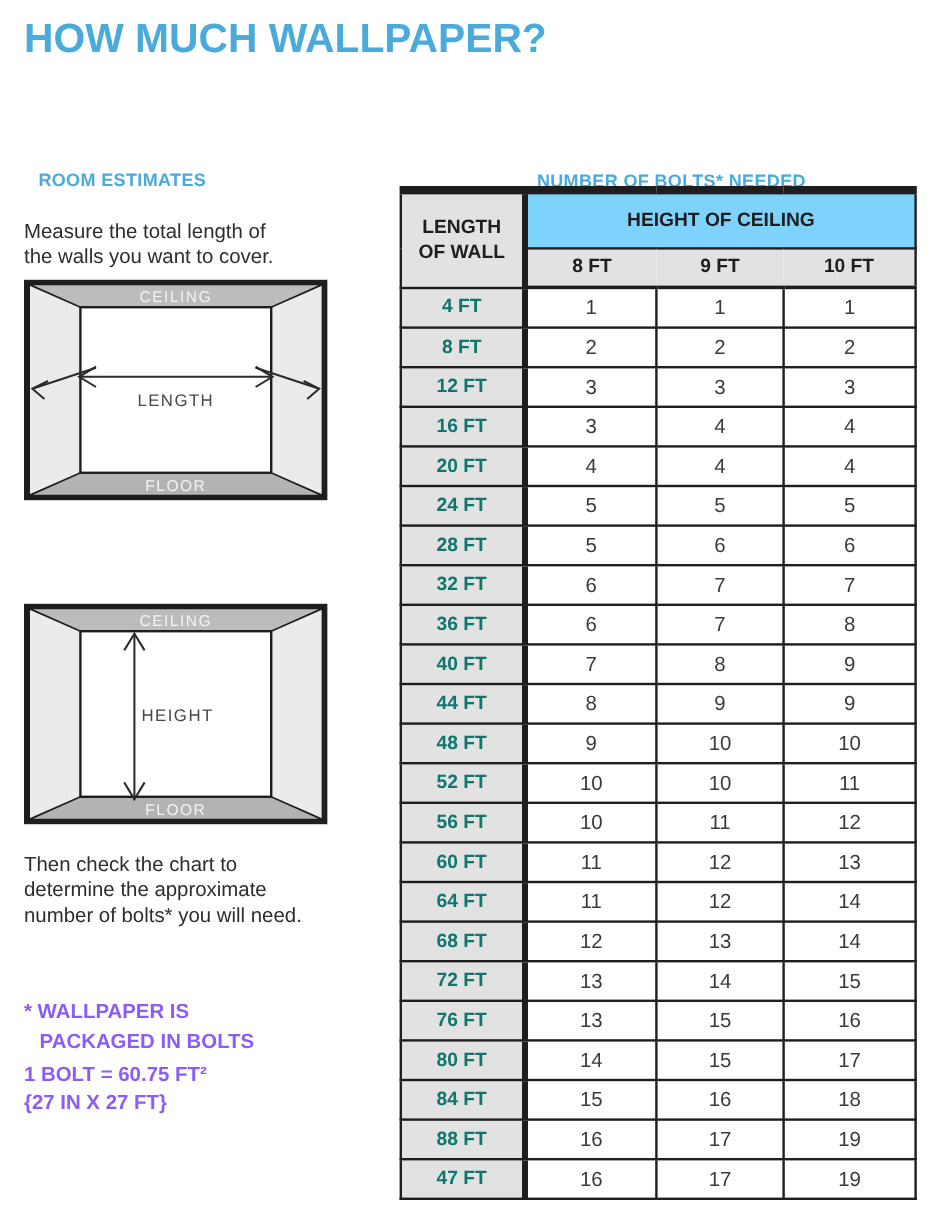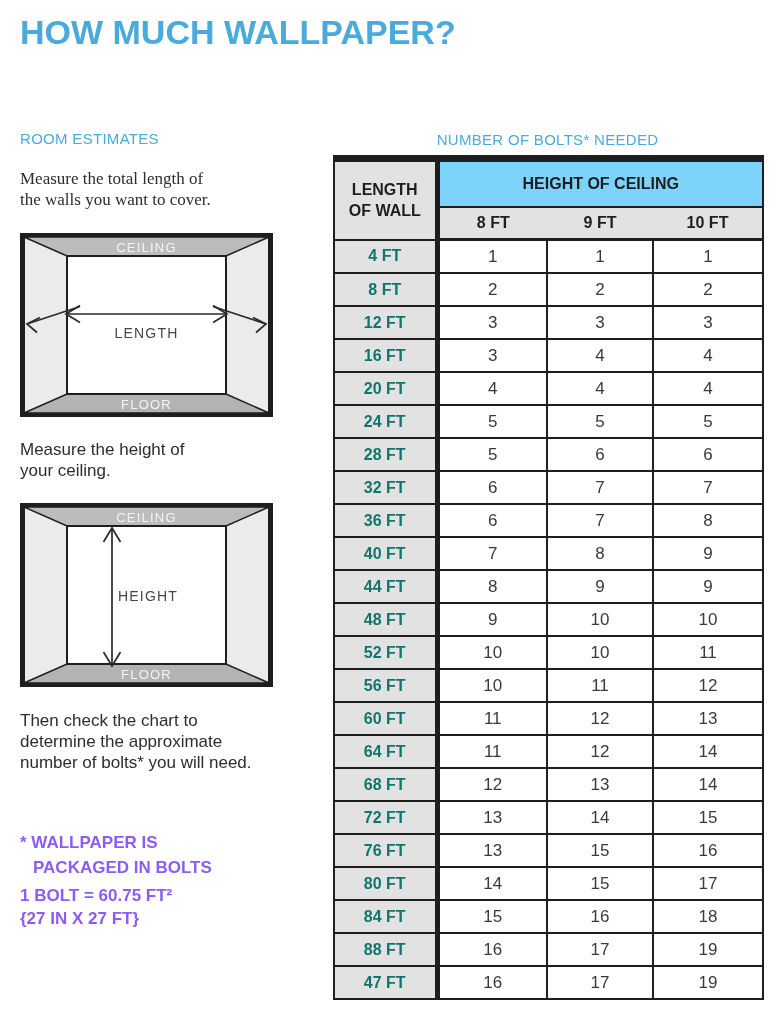--- a/index.html
+++ b/index.html
@@ -17,37 +17,37 @@
     left: 20px; top: 13px;
     font-size: 34px;
     font-weight: 700;
     color: #4baadc;
     letter-spacing: 0px;
     margin: 0;
   }
   .section-heading {
     position: absolute;
     font-size: 15px;
-    font-weight: 400;
+    font-weight: 700;
     color: #4baadc;
     letter-spacing: 0.3px;
-    margin: 0;
+    margin: 12px;
   }
   .room-heading { left: 20px; top: 130px; }
   .table-heading { left: 333px; top: 131px; width: 429px; text-align: center; }
   .para {
     position: absolute;
     left: 20px;
     margin: 0;
     font-size: 17px;
     line-height: 21px;
     color: #2d2d2d;
     white-space: pre-line;
   }
-  .para-1 { top: 168px; font-family: Liberation Serif, serif; }
+  .para-1 { top: 182px; }
   .para-2 { top: 439px; }
   .para-3 { top: 710px; }
   .footnote {
     position: absolute;
     left: 20px;
     margin: 0;
     font-size: 17px;
     font-weight: 700;
     color: #8b5cf6;
     white-space: pre-line;
@@ -144,22 +144,20 @@
       <path d="M60,72.5 L46,81 L60,89.5"></path>
       <path d="M193,72.5 L207,81 L193,89.5"></path>
       <line x1="60" y1="73.5" x2="7" y2="91"></line>
       <path d="M20,84.5 L7,91 L17,99.5"></path>
       <line x1="193" y1="73.5" x2="246" y2="91"></line>
       <path d="M233,84.5 L246,91 L236,99.5"></path>
     </g>
     <text class="dim-label" x="126.5" y="105" text-anchor="middle">LENGTH</text>
   </svg>
 
-  <p class="para para-2">Measure the height of
-your ceiling.</p>
 
   <svg class="diagram diagram-2" width="253" height="184" viewBox="0 0 253 184">
     <rect x="2.5" y="2.5" width="248" height="179" fill="#ebebeb" stroke="#1e1e1e" stroke-width="5"></rect>
     <polygon points="4,4 249,4 206,23 47,23" fill="#bcbcbc" stroke="#1e1e1e" stroke-width="1.5"></polygon>
     <polygon points="4,180 249,180 206,161 47,161" fill="#b3b3b3" stroke="#1e1e1e" stroke-width="1.5"></polygon>
     <rect x="47" y="23" width="159" height="138" fill="#ffffff" stroke="#1e1e1e" stroke-width="2"></rect>
     <text class="band-label" x="126.5" y="18.5" text-anchor="middle">CEILING</text>
     <text class="band-label" x="126.5" y="176" text-anchor="middle">FLOOR</text>
     <g stroke="#2b2b2b" stroke-width="1.7" fill="none">
       <line x1="92" y1="25" x2="92" y2="163"></line>

